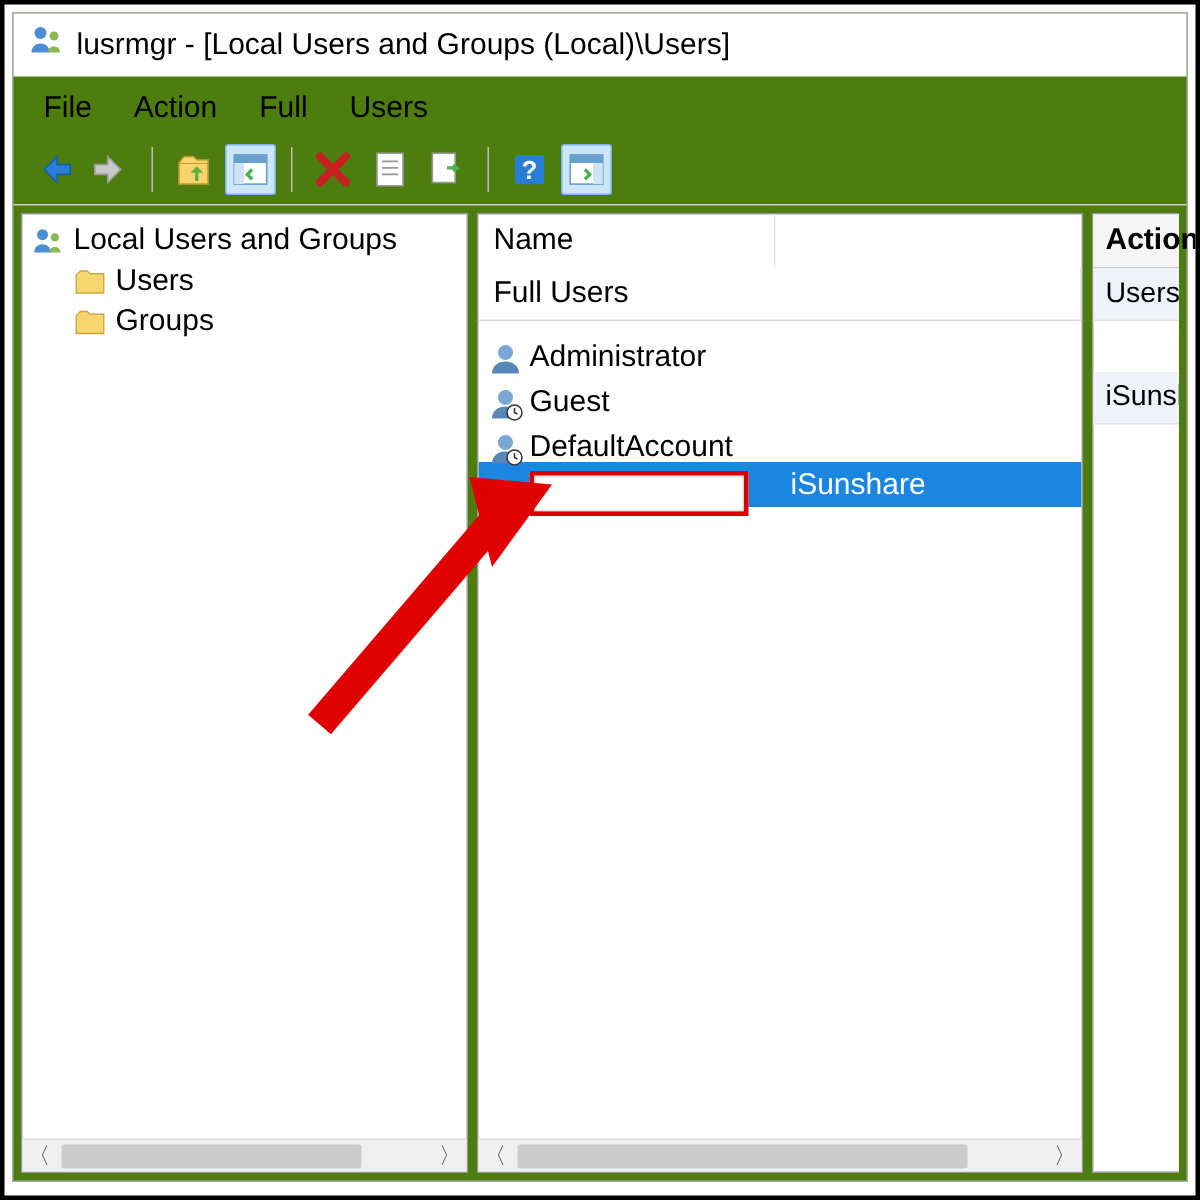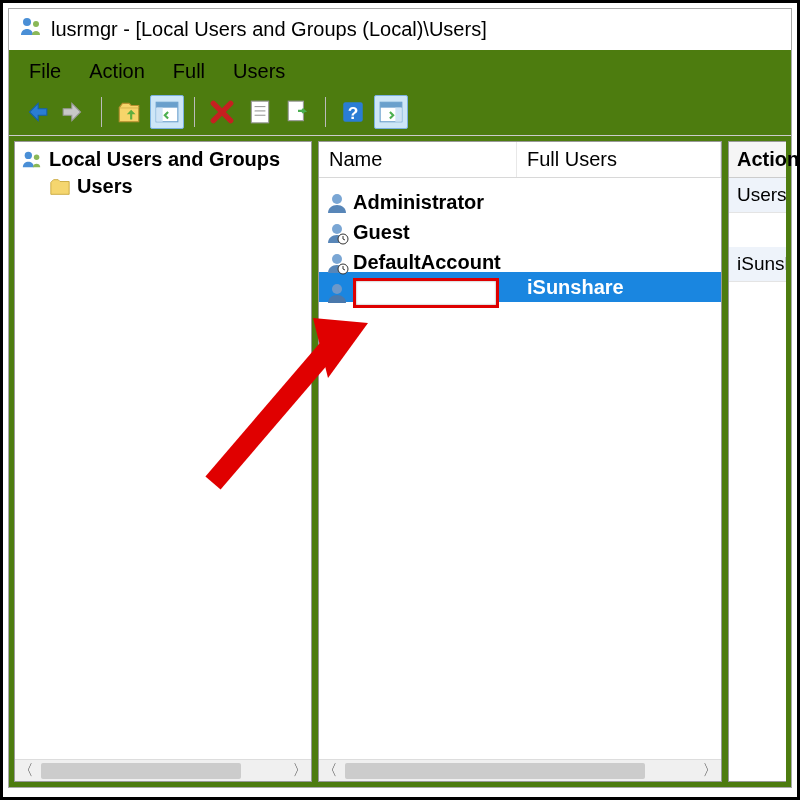--- a/index.html
+++ b/index.html
@@ -79,35 +79,35 @@
       flex-direction: column;
       min-height: 0;
     }
     .tree-pane { width: 298px; }
     .list-pane { flex: 1; }
     .actions-pane { width: 58px; border-right: none; }
     .pane-body {
       flex: 1;
       overflow: hidden;
       padding: 4px 0;
-      font-weight: bold;
     }
     .tree-row {
       display: flex;
       align-items: center;
       gap: 6px;
       padding: 2px 6px;
       font-size: 20px;
     }
     .tree-row.child { padding-left: 34px; }
     .tree-row svg { width: 22px; height: 22px; flex-shrink: 0; }
     .list-header {
       display: flex;
       border-bottom: 1px solid #d8d8d8;
       font-size: 20px;
+      flex-direction: column;
     }
     .list-header .col {
       padding: 6px 10px;
       border-right: 1px solid #e8e8e8;
     }
     .col-name { width: 198px; }
     .col-full { flex: 1; }
     .list-row {
       display: flex;
       align-items: center;
@@ -291,20 +291,26 @@
               <circle cx="17" cy="9" r="3" fill="#8ab857"></circle>
               <path d="M13 20c0-3 2-4 4-4s4 1 4 4" fill="#8ab857"></path>
             </svg>
           <span>Local Users and Groups</span>
         </div>
         <div class="tree-row child">
           <svg viewBox="0 0 24 24">
               <path d="M2 7l3-3h5l2 2h10v14H2z" fill="#f5d66f" stroke="#c9a93e"></path>
             </svg>
           <span>Users</span>
+        </div>
+        <div class="tree-row child">
+          <svg viewBox="0 0 24 24">
+              <path d="M2 7l3-3h5l2 2h10v14H2z" fill="#f5d66f" stroke="#c9a93e"></path>
+            </svg>
+          <span>Groups</span>
         </div>
       </div>
       <div class="scrollbar-h">
         <div class="scroll-arrow">〈</div>
         <div class="scroll-thumb"></div>
         <div style="flex:1"></div>
         <div class="scroll-arrow">〉</div>
       </div>
     </div>
 

